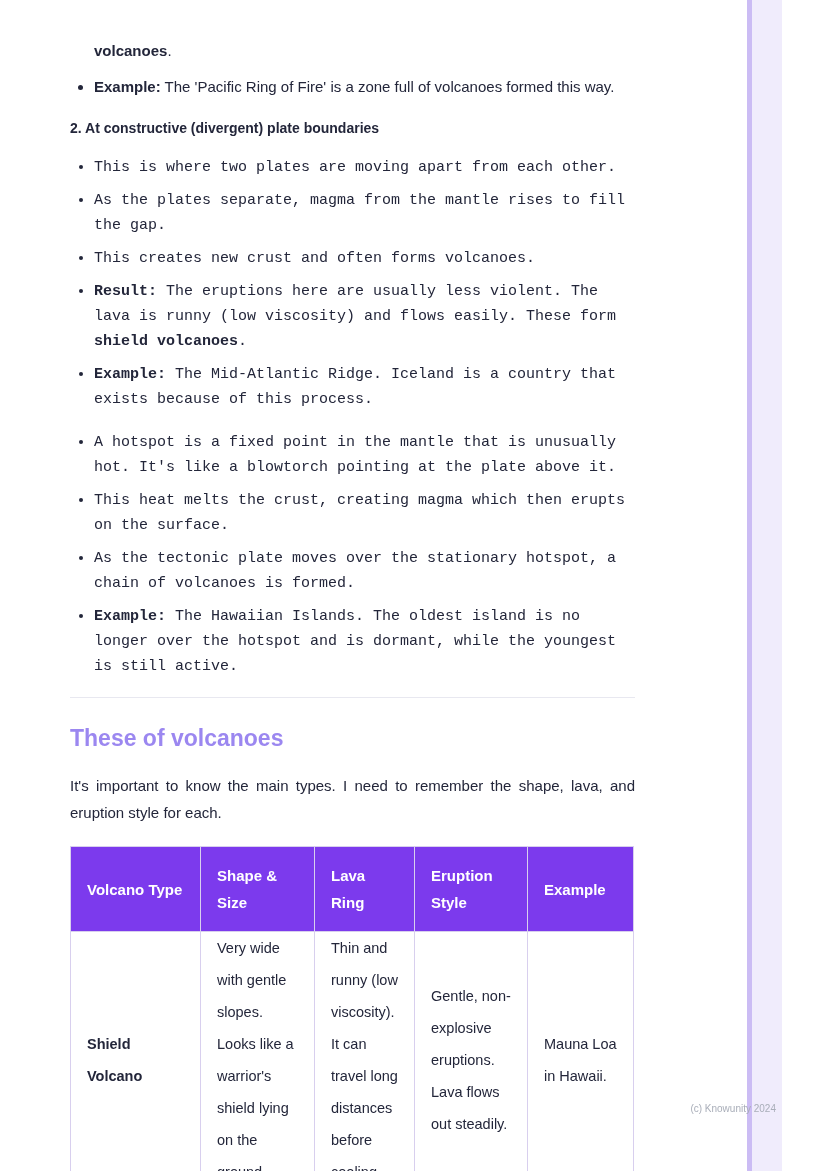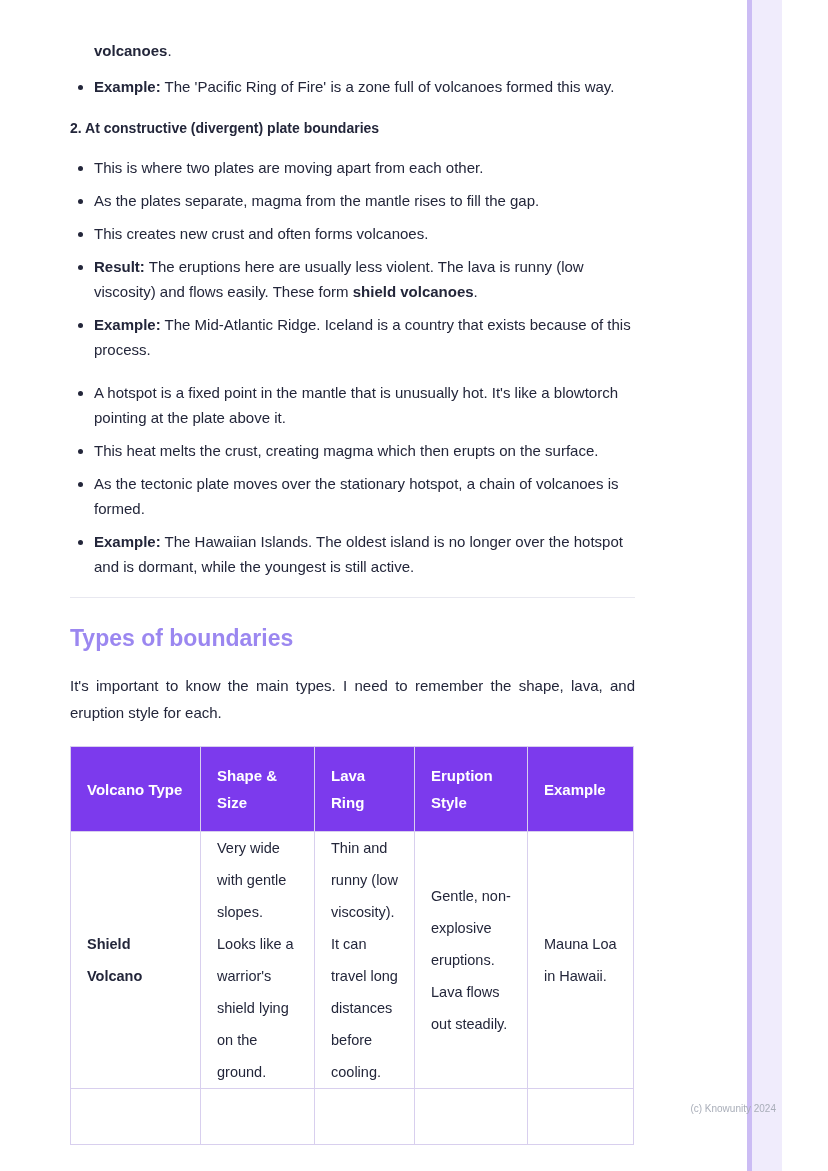--- a/index.html
+++ b/index.html
@@ -9,21 +9,21 @@
     background: #ffffff;
     font-family: "Liberation Sans", "DejaVu Sans", sans-serif;
     color: #23263a;
   }
   .content { position: absolute; left: 70px; top: 40px; width: 565px; }
   .lead { margin: 0 0 0 24px; font-size: 15px; line-height: 22px; }
   .lead strong, li strong { font-weight: 700; }
   ul.bullets { margin: 12px 0 18px 0; padding: 0 0 0 24px; list-style: disc; }
   ul.bullets li { font-size: 15px; line-height: 25px; margin: 0 0 8px 0; }
   h2.sec-heading { font-size: 14px; font-weight: 700; line-height: 22px; margin: 18px 0 16px 0; color: #23263a; }
-  ul.bullets.after-heading { margin-top: 16px; }
+  ul.bullets.after-heading { margin-top: 16px; font-family: Liberation Mono, monospace; }
   hr.divider { border: none; border-top: 1px solid #e8e8f0; margin: 6px 0 0 0; }
   h1.types-heading { font-size: 23px; line-height: 28px; font-weight: 700; color: #9b87f0; margin: 26px 0 0 0; }
   p.types-intro { font-size: 15px; line-height: 27px; text-align: justify; margin: 20px 0 0 0; }
   table.vtable { border-collapse: collapse; table-layout: fixed; width: 563px; margin-top: 20px; }
   table.vtable th, table.vtable td { border: 1px solid #d8cfee; vertical-align: middle; text-align: left; overflow: hidden; }
   table.vtable th {
     background: #7c3aed; color: #ffffff; font-size: 15px; font-weight: 700;
     line-height: 27px; padding: 15px 16px;
   }
   table.vtable td { font-size: 14.5px; line-height: 32px; padding: 0 16px; }
@@ -57,21 +57,21 @@
 
   <ul class="bullets after-heading">
     <li><span>A hotspot is a fixed point in the mantle that is unusually hot. It's like a blowtorch pointing at the plate above it.</span></li>
     <li><span>This heat melts the crust, creating magma which then erupts on the surface.</span></li>
     <li><span>As the tectonic plate moves over the stationary hotspot, a chain of volcanoes is formed.</span></li>
     <li><strong>Example:</strong><span> The Hawaiian Islands. The oldest island is no longer over the hotspot and is dormant, while the youngest is still active.</span></li>
   </ul>
 
   <hr class="divider">
 
-  <h1 class="types-heading">Types of boundaries</h1>
+  <h1 class="types-heading">These of volcanoes</h1>
 
   <p class="types-intro">It's important to know the main types. I need to remember the shape, lava, and eruption style for each.</p>
 
   <table class="vtable">
     <colgroup>
       <col style="width:130px">
       <col style="width:114px">
       <col style="width:100px">
       <col style="width:113px">
       <col style="width:106px">

